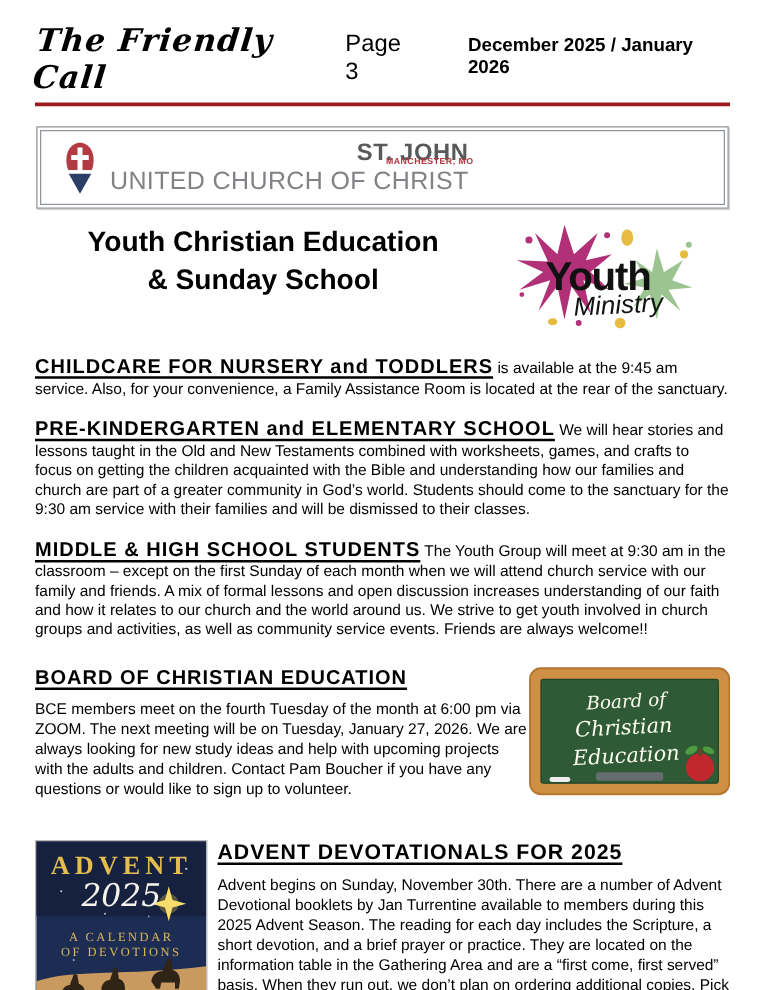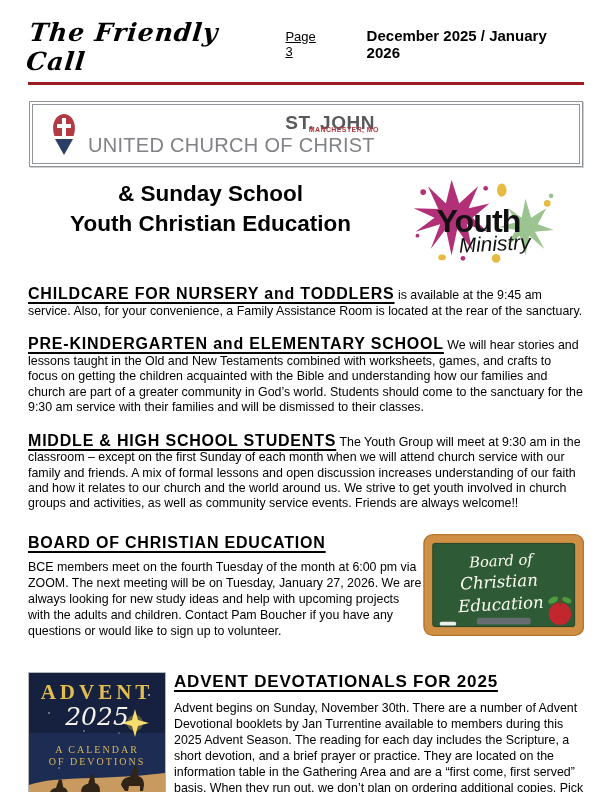--- a/index.html
+++ b/index.html
@@ -2,21 +2,21 @@
 <html><head>
 <meta charset="utf-8">
 <style>
   html,body{margin:0;padding:0;background:#fff;}
   body{width:612px;height:792px;margin:0 auto;font-family:"Liberation Sans",sans-serif;color:#000;position:relative;overflow:hidden;}
   .page{width:612px;height:792px;background:#fff;position:relative;}
 
   
   .header{display:flex;align-items:baseline;margin:0 28px;padding-top:18px;}
   .masthead{font-family:"DejaVu Serif",serif;font-style:italic;font-weight:bold;font-size:25px;letter-spacing:1px;transform:skewX(-6deg);}
-  .page-num{margin-left:auto;margin-right:40px;font-size:13px;text-decoration:underline;}
+  .page-num{margin-left:auto;margin-right:40px;font-size:19px;}
   .issue-date{font-size:15px;font-weight:bold;}
   .header-rule{height:3px;background:#9b1b21;margin:6px 28px 0 28px;}
 
   
   .logo-box{margin:16px 29px 0 29px;border:1px solid #8f959b;padding:2px;box-shadow:1px 1px 0 #cfcfcf;}
   .logo-box-inner{border:1px solid #8f959b;height:58px;display:flex;align-items:center;background:#fff;}
   .ucc-logo{margin-left:16px;flex:0 0 auto;}
   .ucc-text{margin-left:9px;position:relative;line-height:1;padding-right:4px;text-align:right;}
   .ucc-name{font-size:19px;font-weight:bold;color:#58595b;letter-spacing:.5px;}
   .ucc-sub{font-size:20px;color:#808285;letter-spacing:.3px;margin-top:3px;}
@@ -66,22 +66,22 @@
       <div class="ucc-text">
         <div class="ucc-name">ST. JOHN</div>
         <div class="ucc-sub">UNITED CHURCH OF CHRIST</div>
         <div class="ucc-loc">MANCHESTER, MO</div>
       </div>
     </div>
   </div>
 
   <div class="title-row">
     <div class="page-title">
+      <div>Youth Christian Education</div>
       <div>&amp; Sunday School</div>
-      <div>Youth Christian Education</div>
     </div>
     <svg class="youth-art" viewBox="0 0 160 95">
       <polygon fill="#b13077" points="50,5 58,30 78,12 68,35 90,30 72,45 88,60 66,52 72,80 56,57 50,85 44,57 28,78 38,52 12,60 32,45 10,35 36,36 25,12 44,30"></polygon>
       <circle cx="20" cy="18" r="3" fill="#b13077"></circle>
       <circle cx="86" cy="14" r="2.5" fill="#b13077"></circle>
       <circle cx="14" cy="64" r="2" fill="#b13077"></circle>
       <circle cx="62" cy="88" r="2.5" fill="#b13077"></circle>
       <polygon fill="#9cc491" points="128,25 134,45 150,35 141,52 158,58 138,60 148,78 132,64 128,85 122,64 108,75 118,58 100,55 118,50 110,35 124,45"></polygon>
       <circle cx="155" cy="22" r="2.5" fill="#9cc491"></circle>
       <ellipse cx="103" cy="16" rx="5" ry="7" fill="#e6bb3f"></ellipse>

